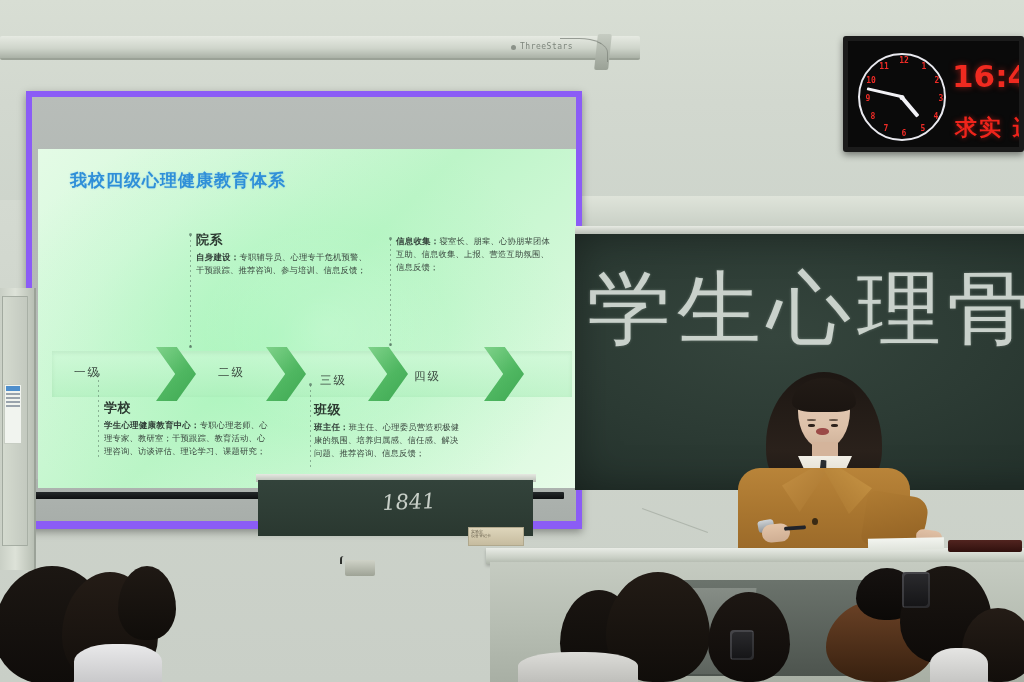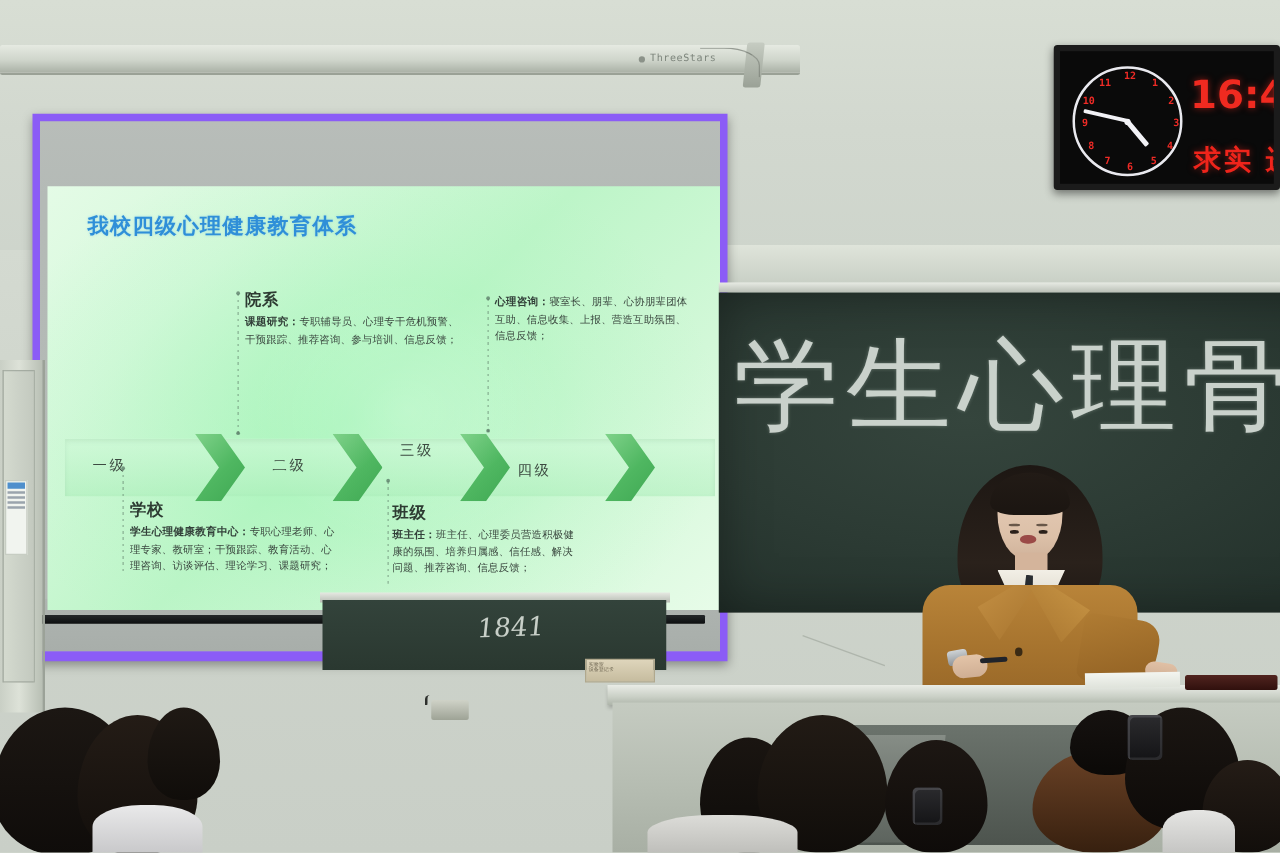--- a/index.html
+++ b/index.html
@@ -399,40 +399,40 @@
     <div class="screen-surface">
       <div class="screen-bottom-bar"></div>
 
       <div class="slide">
         <div class="slide-glow"></div>
 
         <div class="slide-title">我校四级心理健康教育体系</div>
 
         <div class="blk" style="left:158px;top:82px;width:176px;">
           <h4>院系</h4>
-          <p><span class="lead">课题研究：</span><span>专职辅导员、心理专干危机预警、干预跟踪、推荐咨询、参与培训、信息反馈；</span></p>
+          <p><span class="lead">自身建设：</span><span>专职辅导员、心理专干危机预警、干预跟踪、推荐咨询、参与培训、信息反馈；</span></p>
         </div>
         <div class="leader" style="left:152px;top:86px;height:112px;"></div>
         <div class="leader-dot" style="left:151px;top:84px;"></div>
         <div class="leader-dot" style="left:151px;top:196px;"></div>
 
         <div class="blk" style="left:358px;top:86px;width:160px;">
-          <p><span class="lead">心理咨询：</span><span>寝室长、朋辈、心协朋辈团体互助、信息收集、上报、营造互助氛围、信息反馈；</span></p>
+          <p><span class="lead">信息收集：</span><span>寝室长、朋辈、心协朋辈团体互助、信息收集、上报、营造互助氛围、信息反馈；</span></p>
         </div>
         <div class="leader" style="left:352px;top:90px;height:108px;"></div>
         <div class="leader-dot" style="left:351px;top:88px;"></div>
         <div class="leader-dot" style="left:351px;top:194px;"></div>
 
         <div class="chev-band">
           <div class="chev-rail"></div>
           <div class="lvl" style="left:22px;top:20px;">一级</div>
           <div class="chev" style="left:104px;"></div>
           <div class="lvl" style="left:166px;top:20px;">二级</div>
           <div class="chev" style="left:214px;"></div>
-          <div class="lvl" style="left:268px;top:8px;">三级</div>
+          <div class="lvl" style="left:268px;top:28px;">三级</div>
           <div class="chev" style="left:316px;"></div>
           <div class="lvl" style="left:362px;top:24px;">四级</div>
           <div class="chev" style="left:432px;"></div>
         </div>
 
         <div class="blk" style="left:66px;top:250px;width:168px;">
           <h4>学校</h4>
           <p><span class="lead">学生心理健康教育中心：</span><span>专职心理老师、心理专家、教研室；干预跟踪、教育活动、心理咨询、访谈评估、理论学习、课题研究；</span></p>
         </div>
         <div class="leader" style="left:60px;top:226px;height:84px;"></div>

